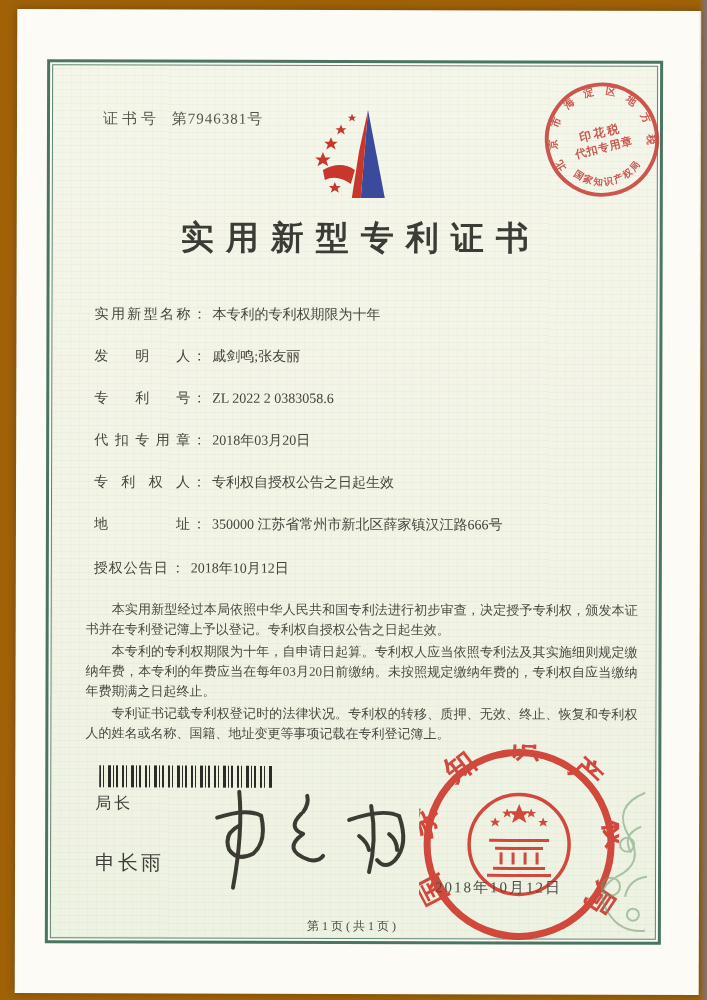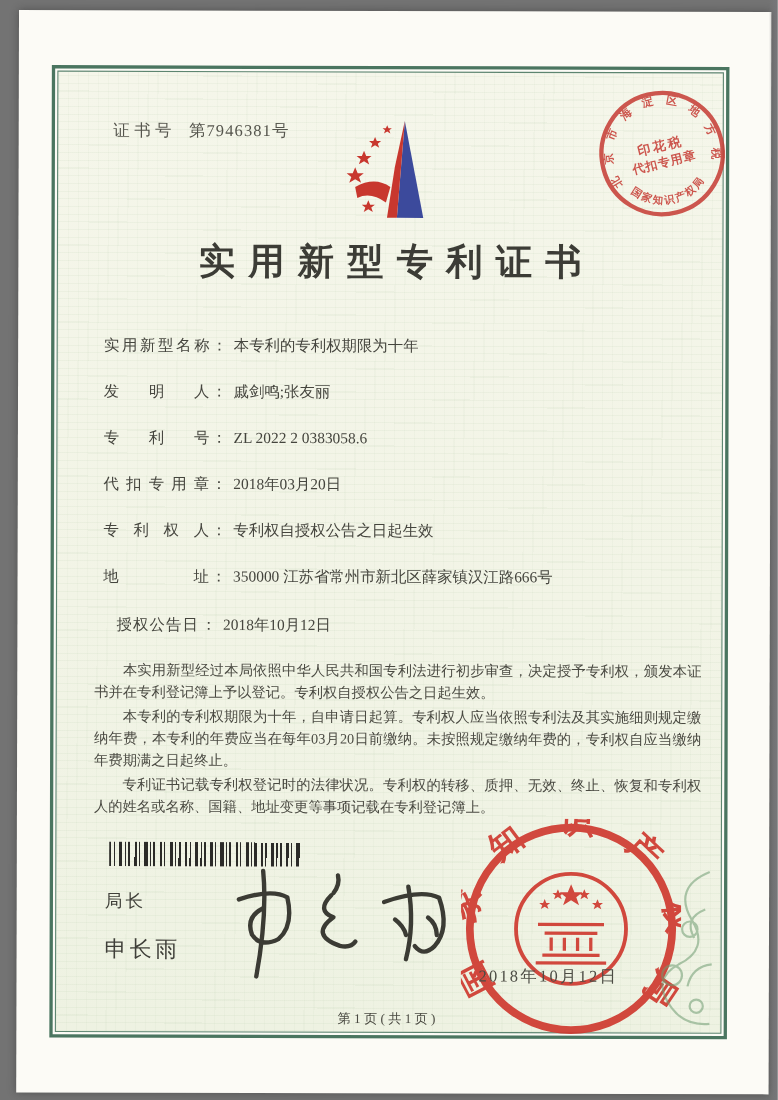--- a/index.html
+++ b/index.html
@@ -1,17 +1,17 @@
 <!DOCTYPE html>
 <html><head>
 <meta charset="utf-8">
 <style>
   * { margin:0; padding:0; box-sizing:border-box; }
   body { font-family:"Liberation Serif","DejaVu Serif",serif; background:#c9c9c7; }
-  .canvas { position:relative; width:707px; height:1000px; background:#737373; overflow:hidden; }
+  .canvas { position:relative; width:707px; height:1000px; background:#a16207; overflow:hidden; }
   .canvas::after { content:""; position:absolute; top:0; right:0; width:8px; height:100%;
     background:linear-gradient(to left,#77777a,rgba(120,120,120,0)); }
   .sheet { position:absolute; left:16px; top:10px; width:684px; height:984px;
     background:#fcfbf6; box-shadow:0 0 8px rgba(40,40,40,.45); transform:rotate(.15deg); }
   .frame { position:absolute; left:30px; top:50px; width:616px; height:884px;
     border:3px solid #4a7560; padding:2px; }
   .frame-inner { position:relative; width:100%; height:100%; border:1px solid #5d8570;
     background:
       repeating-linear-gradient(0deg, rgba(140,175,130,.08) 0 1px, rgba(0,0,0,0) 1px 7px),
       repeating-linear-gradient(90deg, rgba(140,175,130,.05) 0 1px, rgba(0,0,0,0) 1px 9px),
@@ -21,30 +21,30 @@
   .cert-no .num { letter-spacing:1px; margin-left:4px; }
   .logo { position:absolute; left:252px; top:42px; }
   .title { position:absolute; left:0; top:150px; width:100%; text-align:center;
     font-size:33px; font-weight:700; letter-spacing:12px; color:#3c3c36; text-indent:12px; }
   .fields { position:absolute; left:42px; top:240px; width:540px; font-size:14px; }
   .fields .row { height:42px; white-space:nowrap; }
   .lbl { display:inline-block; width:96px; text-align:justify; text-align-last:justify; vertical-align:bottom; }
   .colon { margin:0 6px 0 2px; }
   .grant-row { position:absolute; left:42px; top:494px; width:560px; font-size:14px; white-space:nowrap; }
   .grant-right { position:absolute; left:305px; top:0; }
-  .grant-row .lbl2 { letter-spacing:1px;margin-left:12px; }
+  .grant-row .lbl2 { letter-spacing:1px; }
   .paras { position:absolute; left:34px; top:534px; width:552px; font-size:13px;
     line-height:20px; text-align:justify; color:#4a4a42; }
   .paras p { text-indent:2em; margin-bottom:2px; }
   .barcode { position:absolute; left:48px; top:700px; width:174px; height:22px;
     background:repeating-linear-gradient(90deg,
       #2b2b28 0 2px, transparent 2px 4px, #2b2b28 4px 5px, transparent 5px 9px,
       #2b2b28 9px 12px, transparent 12px 14px, #2b2b28 14px 15px, transparent 15px 17px,
       #2b2b28 17px 19px, transparent 19px 23px); }
-  .director-title { position:absolute; left:44px; top:744px; font-size:16px; letter-spacing:3px; color:#3f3f39; }
+  .director-title { position:absolute; left:44px; top:728px; font-size:16px; letter-spacing:3px; color:#3f3f39; }
   .director-name { position:absolute; left:44px; top:784px; font-size:20px; letter-spacing:3px; color:#3f3f39; }
   .signature { position:absolute; left:138px; top:718px; }
   .seal { position:absolute; left:368px; top:678px; opacity:.92; }
   .seal-date { position:absolute; left:384px; top:812px; font-size:15px; letter-spacing:2px;
     color:#4c4c44; z-index:3; }
   .footer { position:absolute; left:0; top:852px; width:100%; text-align:center;
     font-size:12px; letter-spacing:3px; color:#4a4a42; }
   .tax-stamp { position:absolute; left:486px; top:10px; transform:rotate(-14deg); opacity:.85; }
   .flourish { position:absolute; right:2px; bottom:2px; opacity:.55; }
   [data-interactable]{ cursor:default; }

